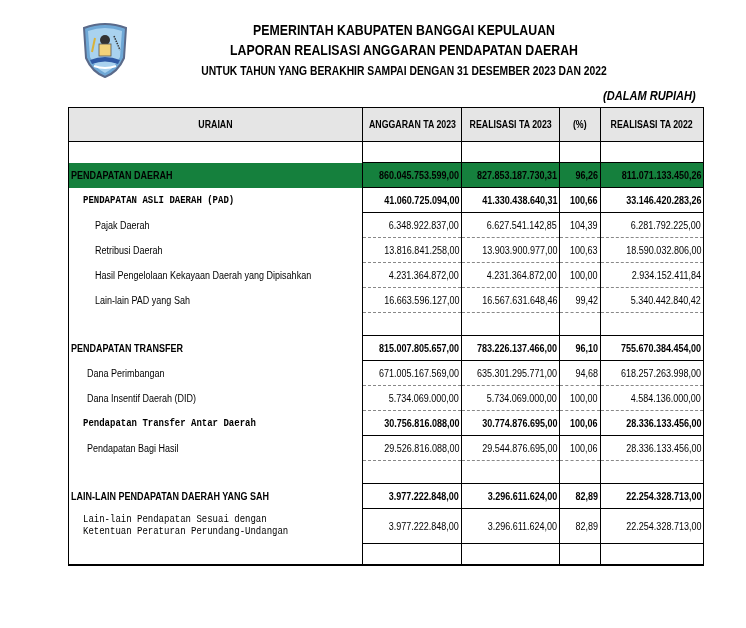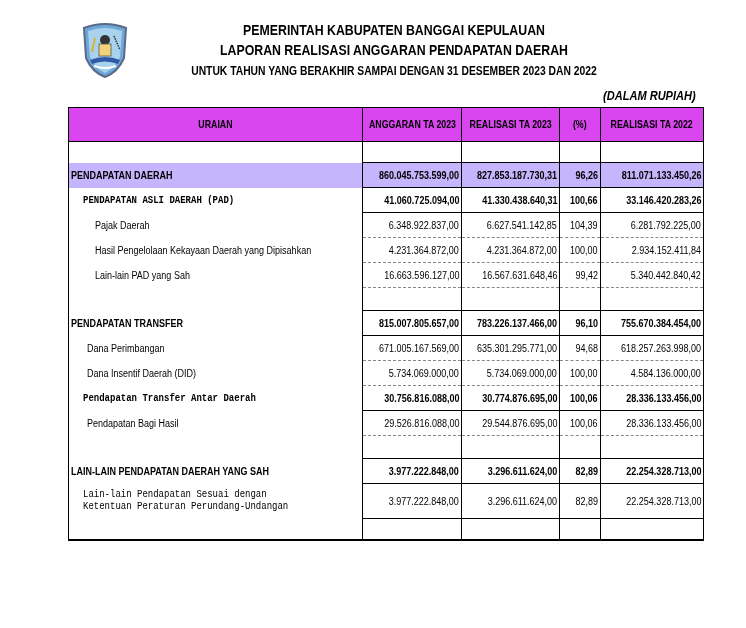--- a/index.html
+++ b/index.html
@@ -1,38 +1,38 @@
 <!DOCTYPE html>
 <html><head>
 <meta charset="utf-8">
 <style>
   html, body { margin: 0; padding: 0; background: #ffffff; }
   body { width: 746px; height: 628px; position: relative; overflow: hidden;
          font-family: "Liberation Sans", sans-serif; color: #000; }
   .logo { position: absolute; left: 80px; top: 20px; width: 50px; height: 58px; }
-  .titles { position: absolute; left: 144px; top: 20px; width: 500px; text-align: center; }
+  .titles { position: absolute; left: 154px; top: 20px; width: 500px; text-align: center; }
   .t1 { font-size: 14px; font-weight: bold; line-height: 20px; transform: scaleX(0.88); letter-spacing: 0; }
   .t2 { font-size: 14px; font-weight: bold; line-height: 21px; transform: scaleX(0.88); }
   .t3 { font-size: 12px; font-weight: bold; line-height: 20px; transform: scaleX(0.86); white-space: nowrap; }
   .unit { position: absolute; right: 50px; top: 89px; font-size: 12px; font-weight: bold; font-style: italic;
           transform: scaleX(0.92); transform-origin: right; }
   table { position: absolute; left: 68px; top: 107px; border-collapse: collapse; table-layout: fixed;
           width: 635px; }
   col.c0 { width: 294px; } col.c1 { width: 99px; } col.c2 { width: 98px; }
   col.c3 { width: 41px; } col.c4 { width: 103px; }
-  th { background: #d946ef; height: 33px; font-size: 10px; font-weight: bold; border: 1.5px solid #000;
+  th { background: #e5e5e5; height: 33px; font-size: 10px; font-weight: bold; border: 1.5px solid #000;
        padding: 0; text-align: center; }
   th span { display: inline-block; transform: scaleX(0.88); white-space: nowrap; }
   td { font-size: 10px; padding: 0 2px; height: 24px; border-left: 1.5px solid #000; border-right: 1.5px solid #000;
        text-align: right; white-space: nowrap; }
   td.lbl { text-align: left; border-right: 1.5px solid #000; }
   td span.num { display: inline-block; transform: scaleX(0.9); transform-origin: right; }
   td.lbl span { display: inline-block; transform: scaleX(0.9); transform-origin: left; }
   tr.bold td { font-weight: bold; }
-  tr.gray td.lbl, tr.gray td { background: #c4b5fd; }
+  tr.gray td.lbl, tr.gray td { background: #15803d; }
   tr.dash td:not(.lbl) { border-bottom: 1px dashed #888; }
   tr.solid td:not(.lbl) { border-bottom: 1.5px solid #000; margin-left: 26px; }
   tr.spacer td { height: 20px; }
   tr.gap td { height: 22px; }
   tr.tall td { height: 34px; }
   tr.last td { border-bottom: 2px solid #000 !important; height: 20px; }
   .i1 { padding-left: 4px; } .i2 { padding-left: 14px; font-family: Liberation Mono, monospace; } .i3 { padding-left: 26px; } .i4 { padding-left: 18px; }
   .wrap { white-space: normal !important; line-height: 12px; margin-top: 20px; }
 </style>
 </head>
@@ -94,20 +94,27 @@
         <td><span class="num">41.330.438.640,31</span></td>
         <td><span class="num">100,66</span></td>
         <td><span class="num">33.146.420.283,26</span></td>
       </tr>
       <tr class="dash">
         <td class="lbl i3"><span>Pajak Daerah</span></td>
         <td><span class="num">6.348.922.837,00</span></td>
         <td><span class="num">6.627.541.142,85</span></td>
         <td><span class="num">104,39</span></td>
         <td><span class="num">6.281.792.225,00</span></td>
+      </tr>
+      <tr class="dash">
+        <td class="lbl i3"><span>Retribusi Daerah</span></td>
+        <td><span class="num">13.816.841.258,00</span></td>
+        <td><span class="num">13.903.900.977,00</span></td>
+        <td><span class="num">100,63</span></td>
+        <td><span class="num">18.590.032.806,00</span></td>
       </tr>
       <tr class="dash">
         <td class="lbl i3"><span>Hasil Pengelolaan Kekayaan Daerah yang Dipisahkan</span></td>
         <td><span class="num">4.231.364.872,00</span></td>
         <td><span class="num">4.231.364.872,00</span></td>
         <td><span class="num">100,00</span></td>
         <td><span class="num">2.934.152.411,84</span></td>
       </tr>
       <tr class="dash">
         <td class="lbl i3"><span>Lain-lain PAD yang Sah</span></td>

